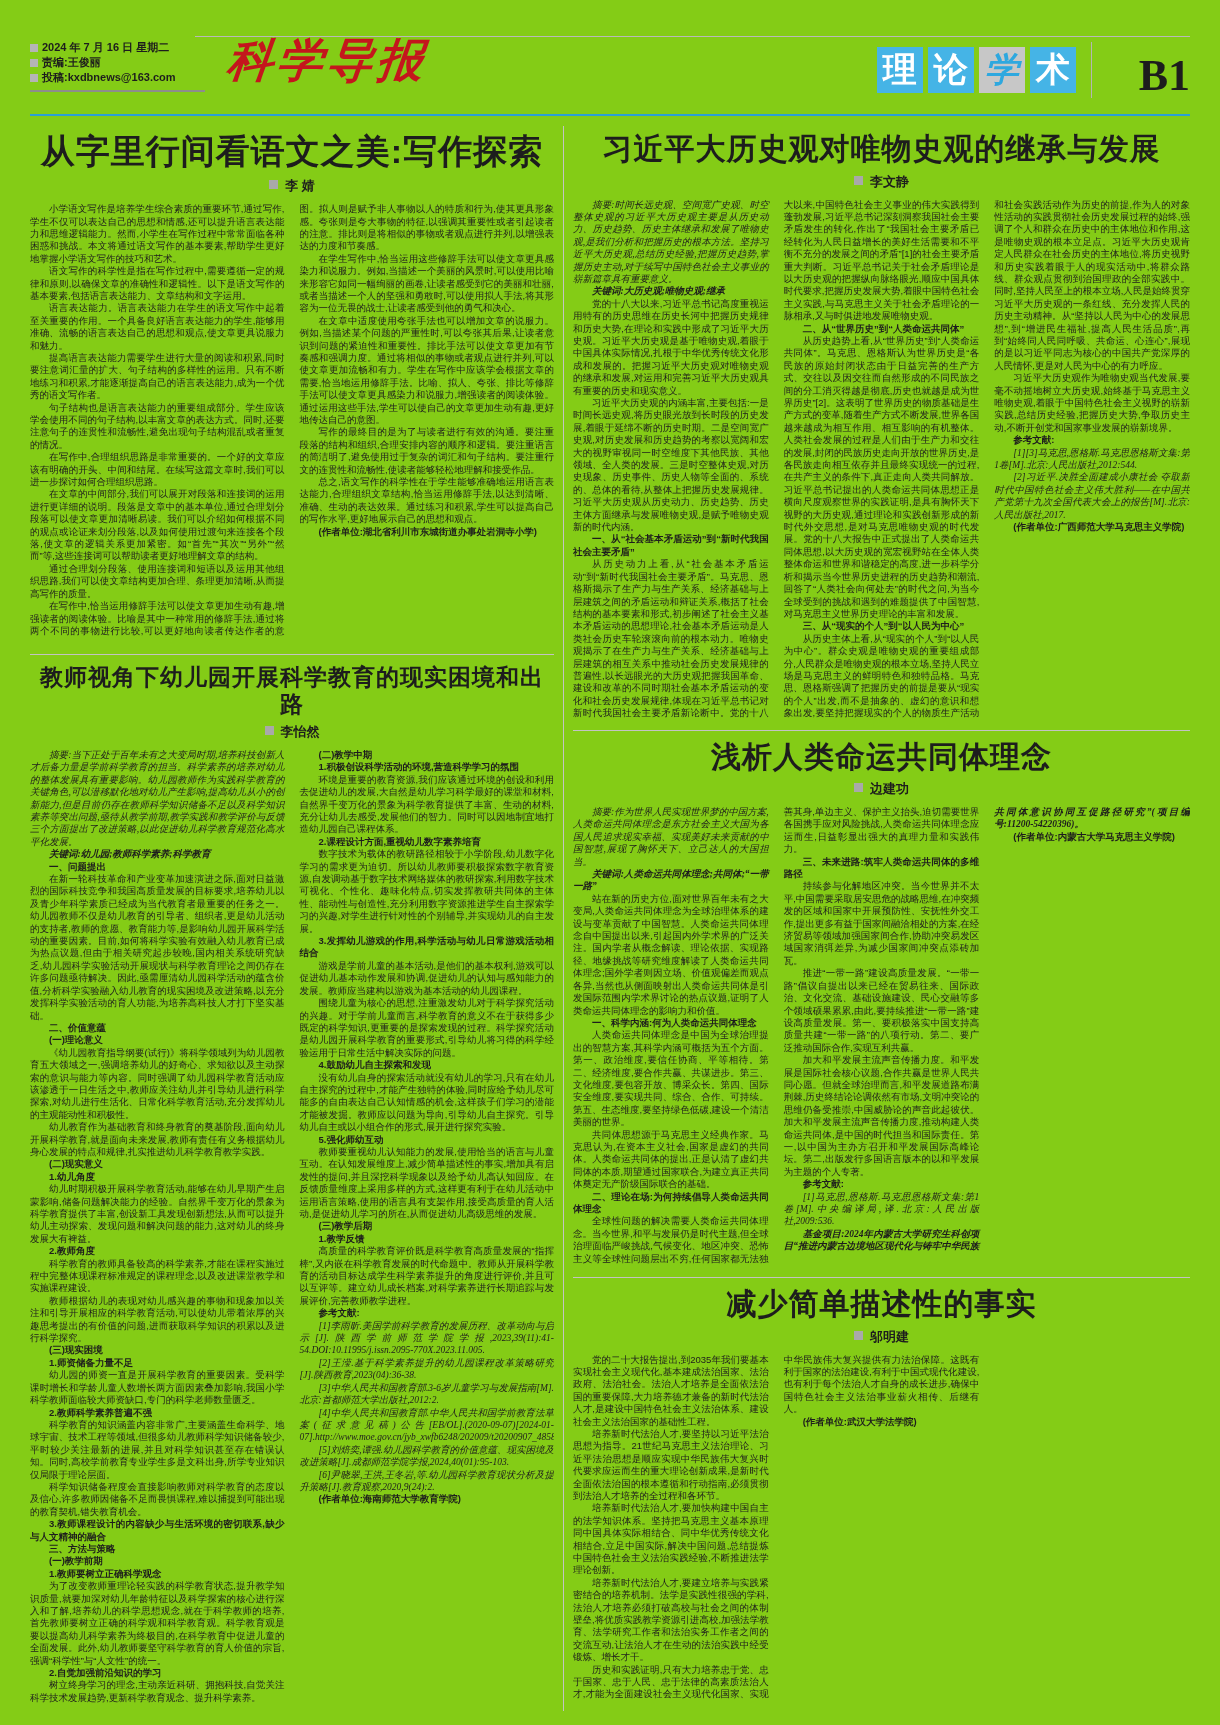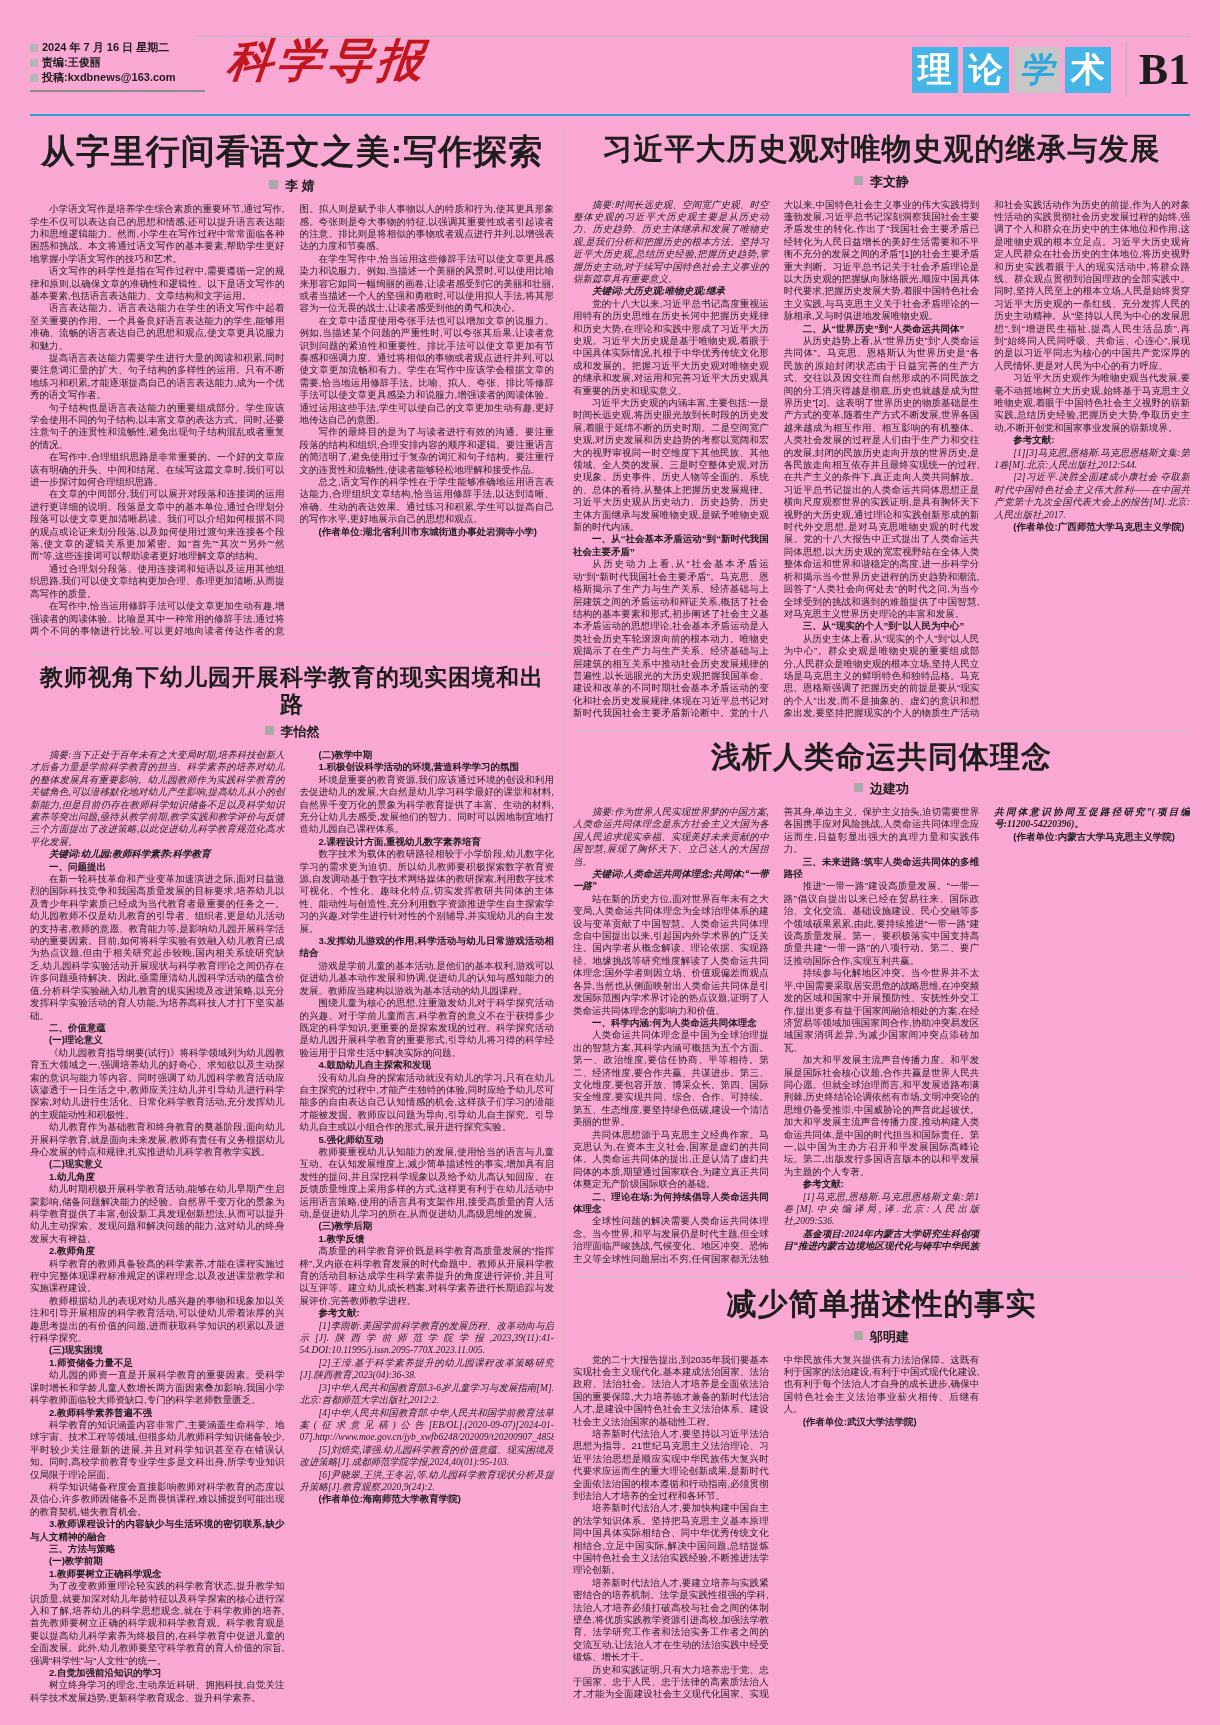--- a/index.html
+++ b/index.html
@@ -1,32 +1,32 @@
 <!DOCTYPE html>
 <html><head>
 <meta charset="utf-8">
 <style>
   html,body{margin:0;padding:0;background:#e8e8e4;}
-  .page{width:1220px;height:1725px;margin:0 auto;background:#f9a8d4;color:#1d1d1d;
+  .page{width:1220px;height:1725px;margin:0 auto;background:#84cc16;color:#1d1d1d;
         font-family:"Liberation Sans","DejaVu Sans",sans-serif;position:relative;overflow:hidden;box-sizing:border-box;padding:22px 30px 18px 30px;}
   
   .hdr{position:relative;height:84px;}
   .hdr-topline{position:absolute;left:165px;right:0;top:14px;height:1px;background:#b9b9b9;}
   .hdr-row{position:relative;display:flex;align-items:flex-start;}
   .meta{width:175px;border-bottom:2px solid #8d8d8d;padding-bottom:5px;margin-top:18px;}
   .meta-line{font-size:11px;font-weight:bold;line-height:15px;white-space:nowrap;display:flex;align-items:center;}
   .sq{display:inline-block;width:8px;height:8px;background:#b5b5b5;margin-right:4px;flex:0 0 auto;}
   .masthead{font-family:"Liberation Serif","DejaVu Serif",serif;font-style:italic;font-weight:bold;
             font-size:46px;letter-spacing:4px;margin:16px 0 0 22px;transform:skewX(-6deg);line-height:1;}
   .spacer{flex:1;}
   .banner{display:flex;align-items:center;margin-top:20px;}
   .tile{width:46px;height:46px;margin-right:5px;display:flex;align-items:center;justify-content:center;
         font-size:34px;font-weight:bold;color:#fff;}
   .tile.script{font-family:"Liberation Serif","DejaVu Serif",serif;font-style:italic;}
-  .pageno-wrap{display:flex;align-items:center;margin-left:10px;}
+  .pageno-wrap{display:flex;align-items:flex-end;margin-left:10px;gap:35px;}
   .pageno-rule{width:1px;height:56px;background:#b5b5b5;margin-right:12px;}
   .pageno{font-family:"Liberation Serif","DejaVu Serif",serif;font-weight:bold;font-size:44px;line-height:1;}
   .blue-rule{height:2px;margin-top:8px;}
   
   .content{display:flex;margin-top:10px;}
   .col-l{width:524px;flex:0 0 auto;}
   .vdiv{width:1px;background:#c3c3c3;margin:0 9px;flex:0 0 auto;}
   .col-r{flex:1;min-width:0;}
   .hdiv{height:1px;background:#c3c3c3;margin:9px 0;}
   
@@ -210,22 +210,22 @@
         <div class="body cols3" id="a4-body">
             <p class="t-abs">摘要:作为世界人民实现世界梦的中国方案,人类命运共同体理念是东方社会主义大国为各国人民追求现实幸福、实现美好未来贡献的中国智慧,展现了胸怀天下、立己达人的大国担当。</p>
             <p class="t-kw">关键词:人类命运共同体理念;共同体;“一带一路”</p>
             <p class="t-p">站在新的历史方位,面对世界百年未有之大变局,人类命运共同体理念为全球治理体系的建设与变革贡献了中国智慧。人类命运共同体理念自中国提出以来,引起国内外学术界的广泛关注。国内学者从概念解读、理论依据、实现路径、地缘挑战等研究维度解读了人类命运共同体理念;国外学者则因立场、价值观偏差而观点各异,当然也从侧面映射出人类命运共同体是引发国际范围内学术界讨论的热点议题,证明了人类命运共同体理念的影响力和价值。</p>
             <p class="t-h">一、科学内涵:何为人类命运共同体理念</p>
             <p class="t-p">人类命运共同体理念是中国为全球治理提出的智慧方案,其科学内涵可概括为五个方面。第一、政治维度,要信任协商、平等相待。第二、经济维度,要合作共赢、共谋进步。第三、文化维度,要包容开放、博采众长。第四、国际安全维度,要实现共同、综合、合作、可持续。第五、生态维度,要坚持绿色低碳,建设一个清洁美丽的世界。</p>
             <p class="t-p">共同体思想源于马克思主义经典作家。马克思认为,在资本主义社会,国家是虚幻的共同体。人类命运共同体的提出,正是认清了虚幻共同体的本质,期望通过国家联合,为建立真正共同体奠定无产阶级国际联合的基础。</p>
             <p class="t-h">二、理论在场:为何持续倡导人类命运共同体理念</p>
             <p class="t-p">全球性问题的解决需要人类命运共同体理念。当今世界,和平与发展仍是时代主题,但全球治理面临严峻挑战,气候变化、地区冲突、恐怖主义等全球性问题层出不穷,任何国家都无法独善其身,单边主义、保护主义抬头,迫切需要世界各国携手应对风险挑战,人类命运共同体理念应运而生,日益彰显出强大的真理力量和实践伟力。</p>
             <p class="t-h">三、未来进路:筑牢人类命运共同体的多维路径</p>
+            <p class="t-p">持续参与化解地区冲突。当今世界并不太平,中国需要采取居安思危的战略思维,在冲突频发的区域和国家中开展预防性、安抚性外交工作,提出更多有益于国家间融洽相处的方案,在经济贸易等领域加强国家间合作,协助冲突易发区域国家消弭差异,为减少国家间冲突点添砖加瓦。</p>
             <p class="t-p">推进“一带一路”建设高质量发展。“一带一路”倡议自提出以来已经在贸易往来、国际政治、文化交流、基础设施建设、民心交融等多个领域硕果累累,由此,要持续推进“一带一路”建设高质量发展。第一、要积极落实中国支持高质量共建“一带一路”的八项行动。第二、要广泛推动国际合作,实现互利共赢。</p>
-            <p class="t-p">持续参与化解地区冲突。当今世界并不太平,中国需要采取居安思危的战略思维,在冲突频发的区域和国家中开展预防性、安抚性外交工作,提出更多有益于国家间融洽相处的方案,在经济贸易等领域加强国家间合作,协助冲突易发区域国家消弭差异,为减少国家间冲突点添砖加瓦。</p>
             <p class="t-p">加大和平发展主流声音传播力度。和平发展是国际社会核心议题,合作共赢是世界人民共同心愿。但就全球治理而言,和平发展道路布满荆棘,历史终结论论调依然有市场,文明冲突论的思维仍备受推崇,中国威胁论的声音此起彼伏。加大和平发展主流声音传播力度,推动构建人类命运共同体,是中国的时代担当和国际责任。第一,以中国为主办方召开和平发展国际高峰论坛。第二,出版发行多国语言版本的以和平发展为主题的个人专著。</p>
             <p class="t-refh">参考文献:</p>
             <p class="t-ref">[1]马克思,恩格斯.马克思恩格斯文集:第1卷[M].中央编译局,译.北京:人民出版社,2009:536.</p>
             <p class="t-fund">基金项目:2024年内蒙古大学研究生科创项目“推进内蒙古边境地区现代化与铸牢中华民族共同体意识协同互促路径研究”(项目编号:11200-54220396)。</p>
             <p class="t-unit">(作者单位:内蒙古大学马克思主义学院)</p>
           </div>
       </div>
 
       <div class="hdiv"></div>
 

